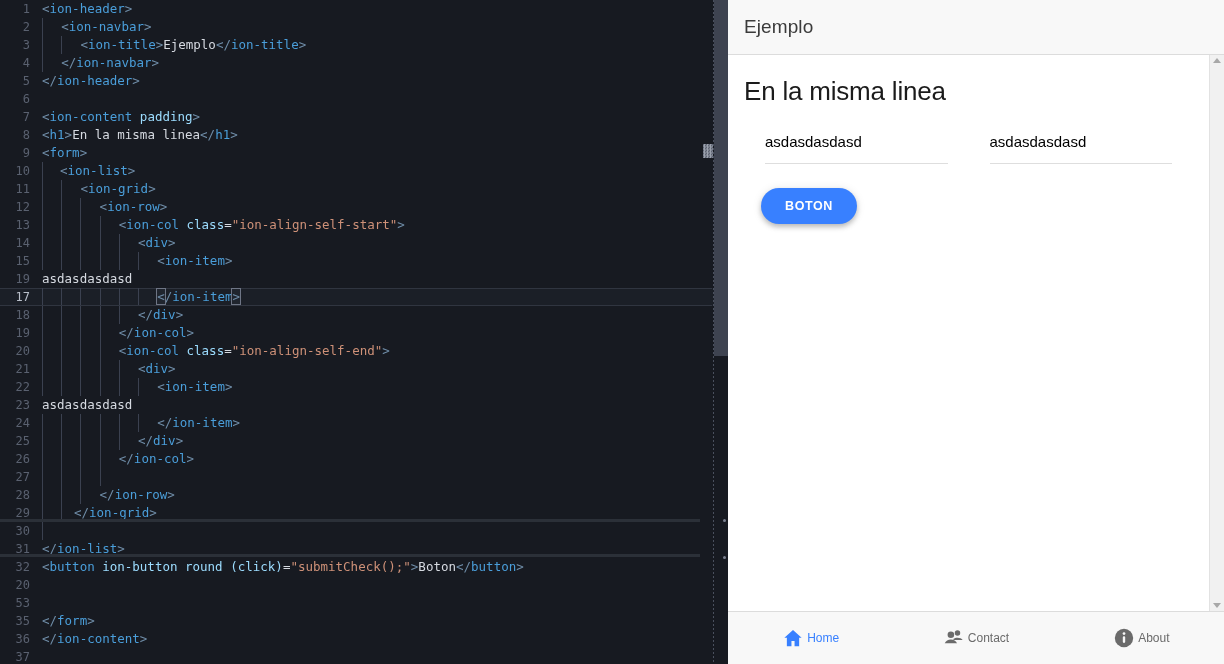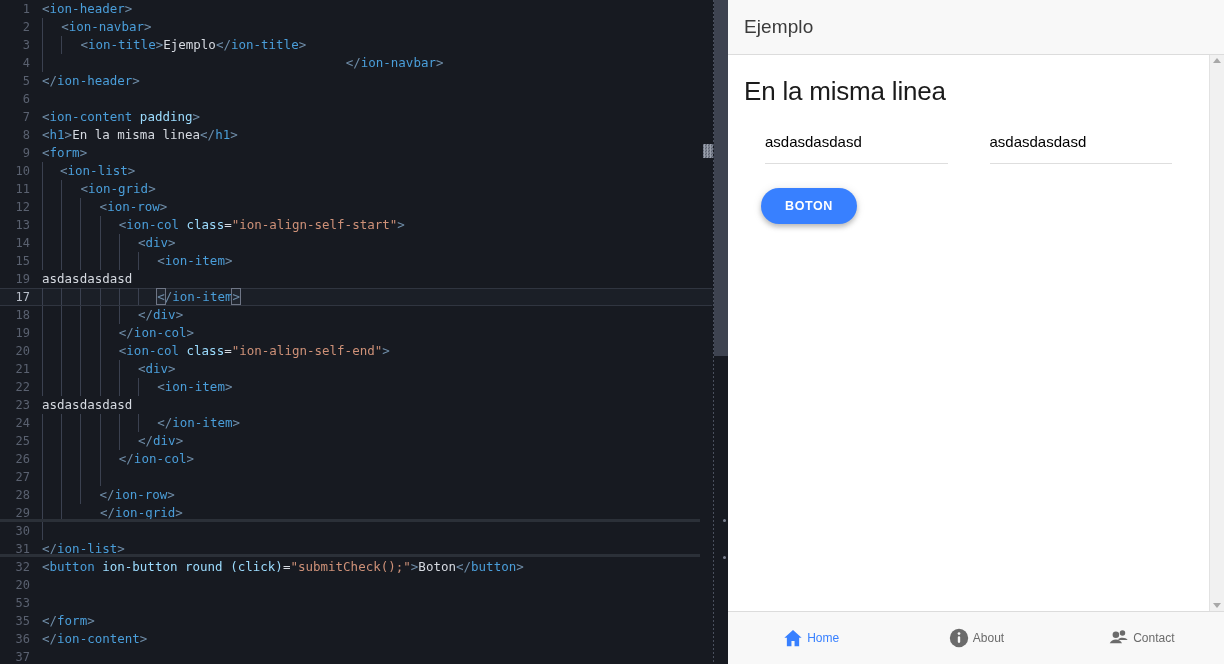--- a/index.html
+++ b/index.html
@@ -208,21 +208,21 @@
 </head>
 <body>
 
 <div id="app">
 
   <div class="editor">
     <div class="code-area" id="code-area">
         <div class="code-line"><span class="lineno">1</span><span class="guides"></span><span class="codetext"><span class="tk-punct">&lt;</span><span class="tk-tag">ion-header</span><span class="tk-punct">&gt;</span></span></div>
         <div class="code-line"><span class="lineno">2</span><span class="guides"><span class="guide" style="left: 0px;"></span></span><span class="codetext" style="padding-left: 19.2px;"><span class="tk-punct">&lt;</span><span class="tk-tag">ion-navbar</span><span class="tk-punct">&gt;</span></span></div>
         <div class="code-line"><span class="lineno">3</span><span class="guides"><span class="guide" style="left: 0px;"></span><span class="guide" style="left: 19.2px;"></span></span><span class="codetext" style="padding-left: 38.4px;"><span class="tk-punct">&lt;</span><span class="tk-tag">ion-title</span><span class="tk-punct">&gt;</span><span class="tk-plain">Ejemplo</span><span class="tk-punct">&lt;/</span><span class="tk-tag">ion-title</span><span class="tk-punct">&gt;</span></span></div>
-        <div class="code-line"><span class="lineno">4</span><span class="guides"><span class="guide" style="left: 0px;"></span></span><span class="codetext" style="padding-left: 19.2px; text-align: center;"><span class="tk-punct">&lt;/</span><span class="tk-tag">ion-navbar</span><span class="tk-punct">&gt;</span></span></div>
+        <div class="code-line"><span class="lineno">4</span><span class="guides"><span class="guide" style="left: 0px;"></span></span><span class="codetext" style="padding-left: 19.2px;"><span class="tk-punct">&lt;/</span><span class="tk-tag">ion-navbar</span><span class="tk-punct">&gt;</span></span></div>
         <div class="code-line"><span class="lineno">5</span><span class="guides"></span><span class="codetext"><span class="tk-punct">&lt;/</span><span class="tk-tag">ion-header</span><span class="tk-punct">&gt;</span></span></div>
         <div class="code-line"><span class="lineno">6</span><span class="guides"></span><span class="codetext"></span></div>
         <div class="code-line"><span class="lineno">7</span><span class="guides"></span><span class="codetext"><span class="tk-punct">&lt;</span><span class="tk-tag">ion-content</span><span class="tk-plain"> </span><span class="tk-attr">padding</span><span class="tk-punct">&gt;</span></span></div>
         <div class="code-line"><span class="lineno">8</span><span class="guides"></span><span class="codetext"><span class="tk-punct">&lt;</span><span class="tk-tag">h1</span><span class="tk-punct">&gt;</span><span class="tk-plain">En la misma linea</span><span class="tk-punct">&lt;/</span><span class="tk-tag">h1</span><span class="tk-punct">&gt;</span></span></div>
         <div class="code-line"><span class="lineno">9</span><span class="guides"></span><span class="codetext"><span class="tk-punct">&lt;</span><span class="tk-tag">form</span><span class="tk-punct">&gt;</span></span></div>
         <div class="code-line"><span class="lineno">10</span><span class="guides"><span class="guide" style="left: 0px;"></span></span><span class="codetext" style="padding-left: 18px;"><span class="tk-punct">&lt;</span><span class="tk-tag">ion-list</span><span class="tk-punct">&gt;</span></span></div>
         <div class="code-line"><span class="lineno">11</span><span class="guides"><span class="guide" style="left: 0px;"></span><span class="guide" style="left: 19.2px;"></span></span><span class="codetext" style="padding-left: 38.4px;"><span class="tk-punct">&lt;</span><span class="tk-tag">ion-grid</span><span class="tk-punct">&gt;</span></span></div>
         <div class="code-line"><span class="lineno">12</span><span class="guides"><span class="guide" style="left: 0px;"></span><span class="guide" style="left: 19.2px;"></span><span class="guide" style="left: 38.4px;"></span></span><span class="codetext" style="padding-left: 57.6px;"><span class="tk-punct">&lt;</span><span class="tk-tag">ion-row</span><span class="tk-punct">&gt;</span></span></div>
         <div class="code-line"><span class="lineno">13</span><span class="guides"><span class="guide" style="left: 0px;"></span><span class="guide" style="left: 19.2px;"></span><span class="guide" style="left: 38.4px;"></span><span class="guide" style="left: 57.6px;"></span></span><span class="codetext" style="padding-left: 76.8px;"><span class="tk-punct">&lt;</span><span class="tk-tag">ion-col</span><span class="tk-plain"> </span><span class="tk-attr">class</span><span class="tk-eq">=</span><span class="tk-str">"ion-align-self-start"</span><span class="tk-punct">&gt;</span></span></div>
         <div class="code-line"><span class="lineno">14</span><span class="guides"><span class="guide" style="left: 0px;"></span><span class="guide" style="left: 19.2px;"></span><span class="guide" style="left: 38.4px;"></span><span class="guide" style="left: 57.6px;"></span><span class="guide" style="left: 76.8px;"></span></span><span class="codetext" style="padding-left: 96px;"><span class="tk-punct">&lt;</span><span class="tk-tag">div</span><span class="tk-punct">&gt;</span></span></div>
@@ -233,21 +233,21 @@
         <div class="code-line"><span class="lineno">19</span><span class="guides"><span class="guide" style="left: 0px;"></span><span class="guide" style="left: 19.2px;"></span><span class="guide" style="left: 38.4px;"></span><span class="guide" style="left: 57.6px;"></span></span><span class="codetext" style="padding-left: 76.8px;"><span class="tk-punct">&lt;/</span><span class="tk-tag">ion-col</span><span class="tk-punct">&gt;</span></span></div>
         <div class="code-line"><span class="lineno">20</span><span class="guides"><span class="guide" style="left: 0px;"></span><span class="guide" style="left: 19.2px;"></span><span class="guide" style="left: 38.4px;"></span><span class="guide" style="left: 57.6px;"></span></span><span class="codetext" style="padding-left: 76.8px;"><span class="tk-punct">&lt;</span><span class="tk-tag">ion-col</span><span class="tk-plain"> </span><span class="tk-attr">class</span><span class="tk-eq">=</span><span class="tk-str">"ion-align-self-end"</span><span class="tk-punct">&gt;</span></span></div>
         <div class="code-line"><span class="lineno">21</span><span class="guides"><span class="guide" style="left: 0px;"></span><span class="guide" style="left: 19.2px;"></span><span class="guide" style="left: 38.4px;"></span><span class="guide" style="left: 57.6px;"></span><span class="guide" style="left: 76.8px;"></span></span><span class="codetext" style="padding-left: 96px;"><span class="tk-punct">&lt;</span><span class="tk-tag">div</span><span class="tk-punct">&gt;</span></span></div>
         <div class="code-line"><span class="lineno">22</span><span class="guides"><span class="guide" style="left: 0px;"></span><span class="guide" style="left: 19.2px;"></span><span class="guide" style="left: 38.4px;"></span><span class="guide" style="left: 57.6px;"></span><span class="guide" style="left: 76.8px;"></span><span class="guide" style="left: 96px;"></span></span><span class="codetext" style="padding-left: 115.2px;"><span class="tk-punct">&lt;</span><span class="tk-tag">ion-item</span><span class="tk-punct">&gt;</span></span></div>
         <div class="code-line"><span class="lineno">23</span><span class="guides"></span><span class="codetext"><span class="tk-plain">asdasdasdasd</span></span></div>
         <div class="code-line"><span class="lineno">24</span><span class="guides"><span class="guide" style="left: 0px;"></span><span class="guide" style="left: 19.2px;"></span><span class="guide" style="left: 38.4px;"></span><span class="guide" style="left: 57.6px;"></span><span class="guide" style="left: 76.8px;"></span><span class="guide" style="left: 96px;"></span></span><span class="codetext" style="padding-left: 115.2px;"><span class="tk-punct">&lt;/</span><span class="tk-tag">ion-item</span><span class="tk-punct">&gt;</span></span></div>
         <div class="code-line"><span class="lineno">25</span><span class="guides"><span class="guide" style="left: 0px;"></span><span class="guide" style="left: 19.2px;"></span><span class="guide" style="left: 38.4px;"></span><span class="guide" style="left: 57.6px;"></span><span class="guide" style="left: 76.8px;"></span></span><span class="codetext" style="padding-left: 96px;"><span class="tk-punct">&lt;/</span><span class="tk-tag">div</span><span class="tk-punct">&gt;</span></span></div>
         <div class="code-line"><span class="lineno">26</span><span class="guides"><span class="guide" style="left: 0px;"></span><span class="guide" style="left: 19.2px;"></span><span class="guide" style="left: 38.4px;"></span><span class="guide" style="left: 57.6px;"></span></span><span class="codetext" style="padding-left: 76.8px;"><span class="tk-punct">&lt;/</span><span class="tk-tag">ion-col</span><span class="tk-punct">&gt;</span></span></div>
         <div class="code-line"><span class="lineno">27</span><span class="guides"><span class="guide" style="left: 0px;"></span><span class="guide" style="left: 19.2px;"></span><span class="guide" style="left: 38.4px;"></span><span class="guide" style="left: 57.6px;"></span></span><span class="codetext" style="padding-left: 76.8px;"></span></div>
         <div class="code-line"><span class="lineno">28</span><span class="guides"><span class="guide" style="left: 0px;"></span><span class="guide" style="left: 19.2px;"></span><span class="guide" style="left: 38.4px;"></span></span><span class="codetext" style="padding-left: 57.6px;"><span class="tk-punct">&lt;/</span><span class="tk-tag">ion-row</span><span class="tk-punct">&gt;</span></span></div>
-        <div class="code-line"><span class="lineno">29</span><span class="guides"><span class="guide" style="left: 0px;"></span><span class="guide" style="left: 19.2px;"></span></span><span class="codetext" style="padding-left: 58px;"><span class="tk-punct">&lt;/</span><span class="tk-tag">ion-grid</span><span class="tk-punct">&gt;</span></span></div>
+        <div class="code-line"><span class="lineno">29</span><span class="guides"><span class="guide" style="left: 0px;"></span><span class="guide" style="left: 19.2px;"></span></span><span class="codetext" style="padding-left: 32px;"><span class="tk-punct">&lt;/</span><span class="tk-tag">ion-grid</span><span class="tk-punct">&gt;</span></span></div>
         <div class="code-line"><span class="lineno">30</span><span class="guides"><span class="guide" style="left: 0px;"></span></span><span class="codetext" style="padding-left: 19.2px;"></span></div>
         <div class="code-line"><span class="lineno">31</span><span class="guides"></span><span class="codetext"><span class="tk-punct">&lt;/</span><span class="tk-tag">ion-list</span><span class="tk-punct">&gt;</span></span></div>
         <div class="code-line"><span class="lineno">32</span><span class="guides"></span><span class="codetext"><span class="tk-punct">&lt;</span><span class="tk-tag">button</span><span class="tk-plain"> </span><span class="tk-attr">ion-button</span><span class="tk-plain"> </span><span class="tk-attr">round</span><span class="tk-plain"> </span><span class="tk-attr">(click)</span><span class="tk-eq">=</span><span class="tk-str">"submitCheck();"</span><span class="tk-punct">&gt;</span><span class="tk-plain">Boton</span><span class="tk-punct">&lt;/</span><span class="tk-tag">button</span><span class="tk-punct">&gt;</span></span></div>
         <div class="code-line"><span class="lineno">20</span><span class="guides"></span><span class="codetext"></span></div>
         <div class="code-line"><span class="lineno">53</span><span class="guides"></span><span class="codetext"></span></div>
         <div class="code-line"><span class="lineno">35</span><span class="guides"></span><span class="codetext"><span class="tk-punct">&lt;/</span><span class="tk-tag">form</span><span class="tk-punct">&gt;</span></span></div>
         <div class="code-line"><span class="lineno">36</span><span class="guides"></span><span class="codetext"><span class="tk-punct">&lt;/</span><span class="tk-tag">ion-content</span><span class="tk-punct">&gt;</span></span></div>
         <div class="code-line"><span class="lineno">37</span><span class="guides"></span><span class="codetext"></span></div>
       </div>
 
@@ -305,35 +305,35 @@
           <svg viewBox="0 0 24 24" width="22" height="22" aria-hidden="true">
             <path d="M12 3.2 2.6 11.6h2.7V21h5.0v-5.6h3.4V21h5.0v-9.4h2.7z" fill="#3880ff"></path>
           </svg>
         </span>
         <span class="tab-label">Home</span>
       </div>
 
       <div class="tab">
         <span class="tab-icon">
           <svg viewBox="0 0 24 24" width="22" height="22" aria-hidden="true">
-            <circle cx="12" cy="12" r="10" fill="#6b6b6b"></circle>
-            <circle cx="12" cy="7.2" r="1.5" fill="#f8f8f8"></circle>
-            <rect x="10.7" y="10.2" width="2.6" height="7.2" rx="1.2" fill="#f8f8f8"></rect>
-          </svg>
-        </span>
-        <span class="tab-label">About</span>
-      </div>
-
-      <div class="tab">
-        <span class="tab-icon">
-          <svg viewBox="0 0 24 24" width="22" height="22" aria-hidden="true">
             <circle cx="15.8" cy="6.6" r="3.0" fill="#6b6b6b"></circle>
             <path d="M11.2 13.2c1.3-1.0 3.0-1.5 4.6-1.5 2.3 0 4.7.9 5.6 2.4H11.6z" fill="#6b6b6b"></path>
             <circle cx="8.6" cy="8.4" r="3.6" fill="#6b6b6b"></circle>
             <path d="M1.9 17.6c1.0-2.5 3.8-4.0 6.7-4.0s5.7 1.5 6.7 4.0z" fill="#6b6b6b"></path>
           </svg>
         </span>
         <span class="tab-label">Contact</span>
       </div>
 
+      <div class="tab">
+        <span class="tab-icon">
+          <svg viewBox="0 0 24 24" width="22" height="22" aria-hidden="true">
+            <circle cx="12" cy="12" r="10" fill="#6b6b6b"></circle>
+            <circle cx="12" cy="7.2" r="1.5" fill="#f8f8f8"></circle>
+            <rect x="10.7" y="10.2" width="2.6" height="7.2" rx="1.2" fill="#f8f8f8"></rect>
+          </svg>
+        </span>
+        <span class="tab-label">About</span>
+      </div>
+
     </div>
   </div>
 </div>
 
 </body></html>

